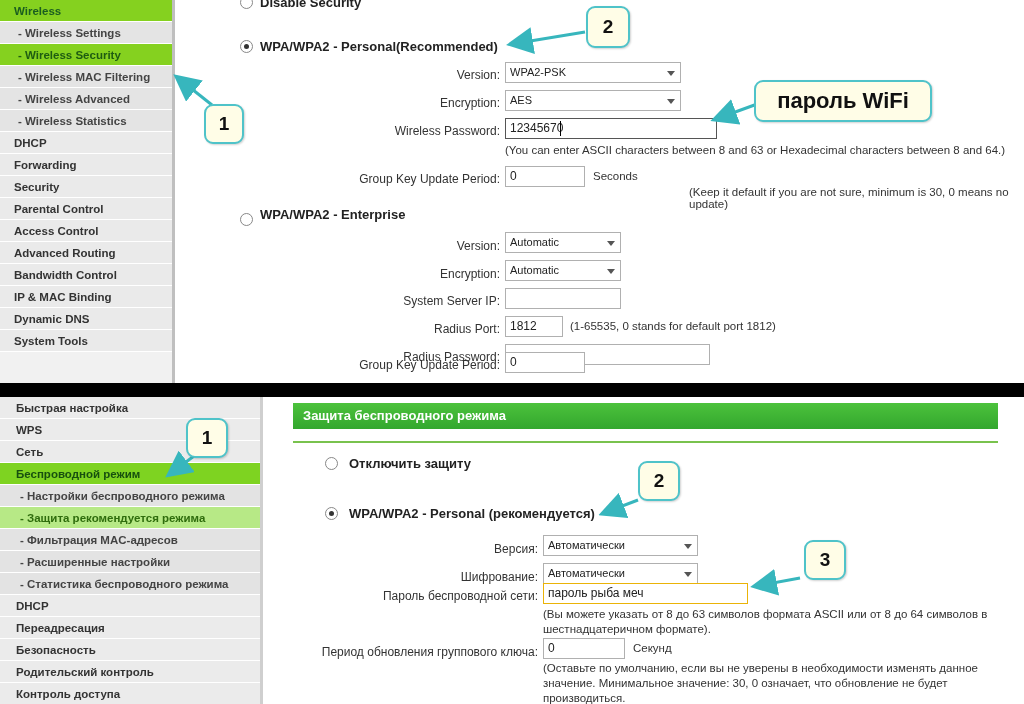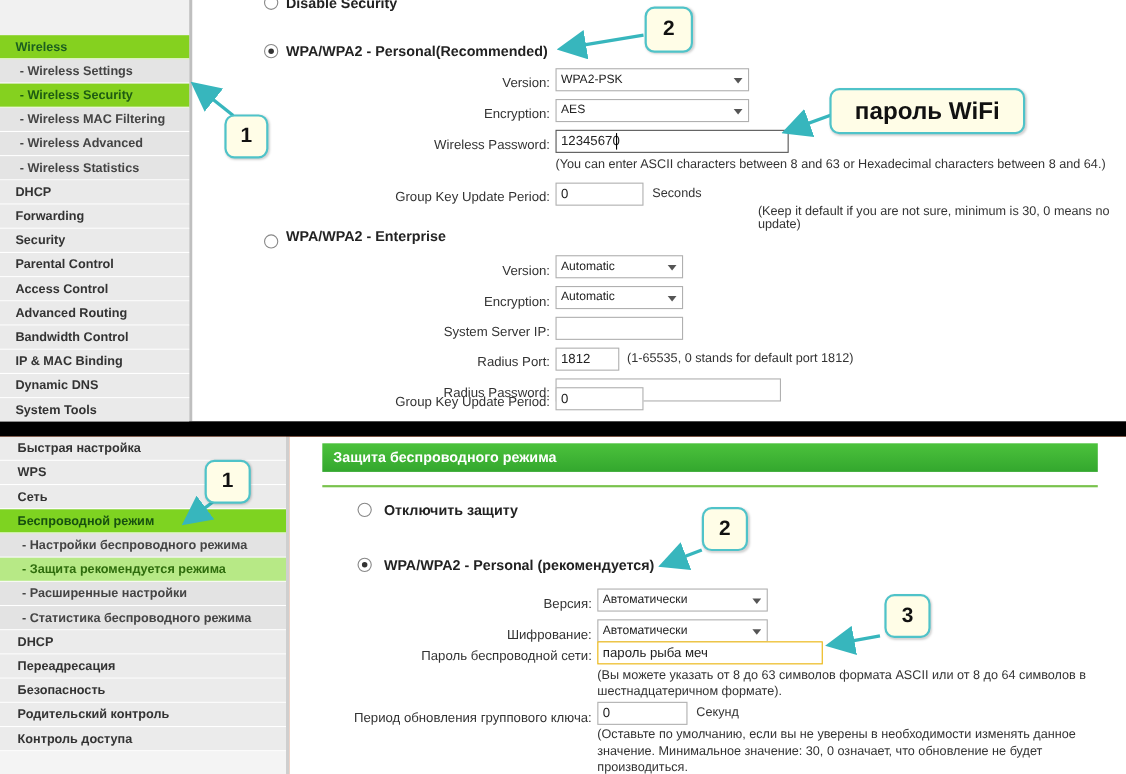--- a/index.html
+++ b/index.html
@@ -32,21 +32,20 @@
     font-weight: bold;
     color: #333;
     border-bottom: 1px solid #ffffff;
     background: #eaeaea;
     white-space: nowrap;
   }
   .tsb-item.head {
     background: #7ed321;
     background: #85d11f;
     color: #1b5e20;
-    margin-top: 32px;
   }
   .tsb-item.sub {
     padding-left: 18px;
     background: #e4e4e4;
     color: #444;
   }
   .tsb-item.active {
     background: #85d11f;
     color: #195b18;
   }
@@ -119,21 +118,21 @@
 
   
   #black-bar {
     position: absolute; left: 0; top: 383px; width: 1024px; height: 14px;
     background: #000;
   }
 
   
   #bot-panel {
     position: absolute; left: 0; top: 397px; width: 1024px; height: 307px;
-    background: #c2410c; overflow: hidden;
+    background: #22c55e; overflow: hidden;
   }
   #bot-sidebar {
     position: absolute; left: 0; top: 0; width: 260px; height: 307px;
     background: #f4f4f4;
   }
   .bsb-item {
     height: 22px; line-height: 22px;
     padding-left: 16px;
     font-size: 11.5px; font-weight: bold; color: #333;
     background: #ebebeb;
@@ -278,20 +277,21 @@
 
 <div id="bot-panel" data-name="bottom-router-panel-russian">
 
   <div id="bot-sidebar" data-name="bottom-sidebar">
     <div class="bsb-item" data-name="sidebar-item-quick-setup"><span data-name="sidebar-item-label">Быстрая настройка</span></div>
     <div class="bsb-item" data-name="sidebar-item-wps"><span data-name="sidebar-item-label">WPS</span></div>
     <div class="bsb-item" data-name="sidebar-item-network"><span data-name="sidebar-item-label">Сеть</span></div>
     <div class="bsb-item active" data-name="sidebar-item-wireless-mode"><span data-name="sidebar-item-label">Беспроводной режим</span></div>
     <div class="bsb-item sub" data-name="sidebar-item-wireless-settings-ru"><span data-name="sidebar-item-label">- Настройки беспроводного режима</span></div>
     <div class="bsb-item sub active" data-name="sidebar-item-wireless-security-ru"><span data-name="sidebar-item-label">- Защита рекомендуется режима</span></div>
+    <div class="bsb-item sub" data-name="sidebar-item-mac-filtering-ru"><span data-name="sidebar-item-label">- Фильтрация MAC-адресов</span></div>
     <div class="bsb-item sub" data-name="sidebar-item-advanced-settings-ru"><span data-name="sidebar-item-label">- Расширенные настройки</span></div>
     <div class="bsb-item sub" data-name="sidebar-item-wireless-statistics-ru"><span data-name="sidebar-item-label">- Статистика беспроводного режима</span></div>
     <div class="bsb-item" data-name="sidebar-item-dhcp-ru"><span data-name="sidebar-item-label">DHCP</span></div>
     <div class="bsb-item" data-name="sidebar-item-forwarding-ru"><span data-name="sidebar-item-label">Переадресация</span></div>
     <div class="bsb-item" data-name="sidebar-item-security-ru"><span data-name="sidebar-item-label">Безопасность</span></div>
     <div class="bsb-item" data-name="sidebar-item-parental-control-ru"><span data-name="sidebar-item-label">Родительский контроль</span></div>
     <div class="bsb-item" data-name="sidebar-item-access-control-ru"><span data-name="sidebar-item-label">Контроль доступа</span></div>
   </div>
 
   <div id="bot-divider" data-name="bottom-panel-divider"></div>

